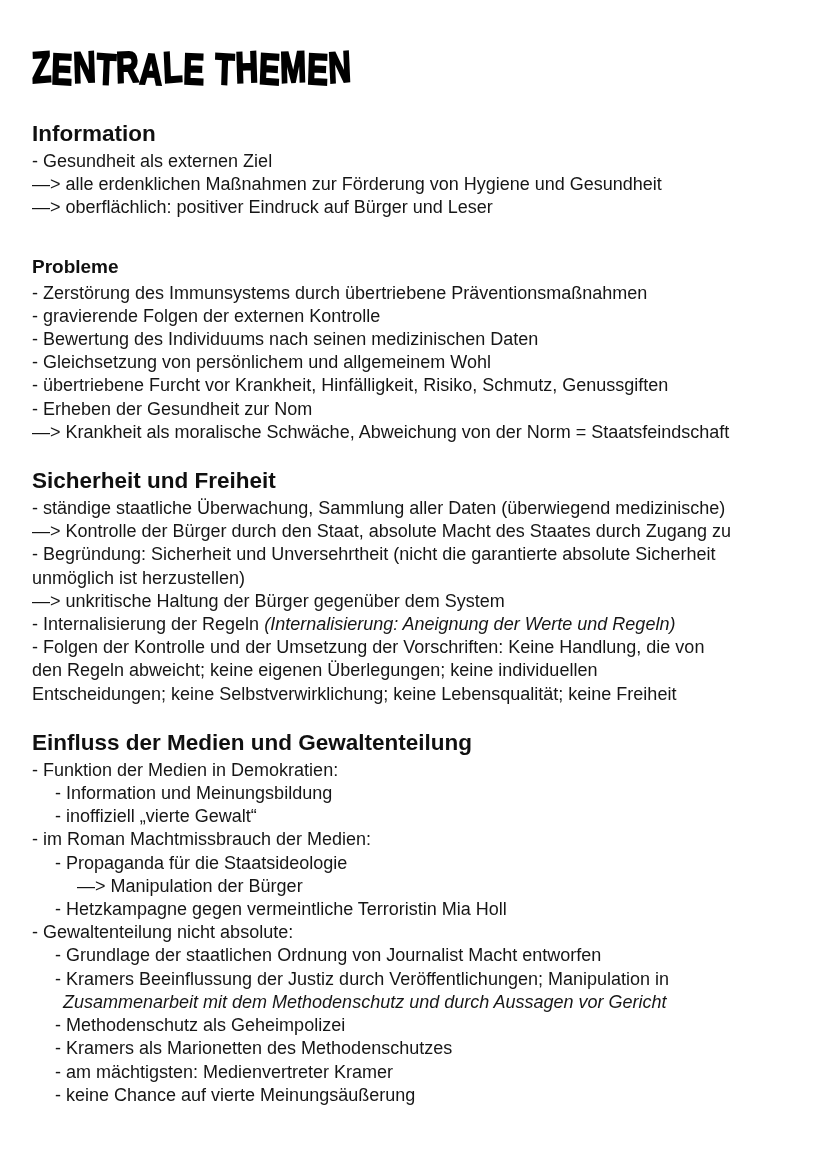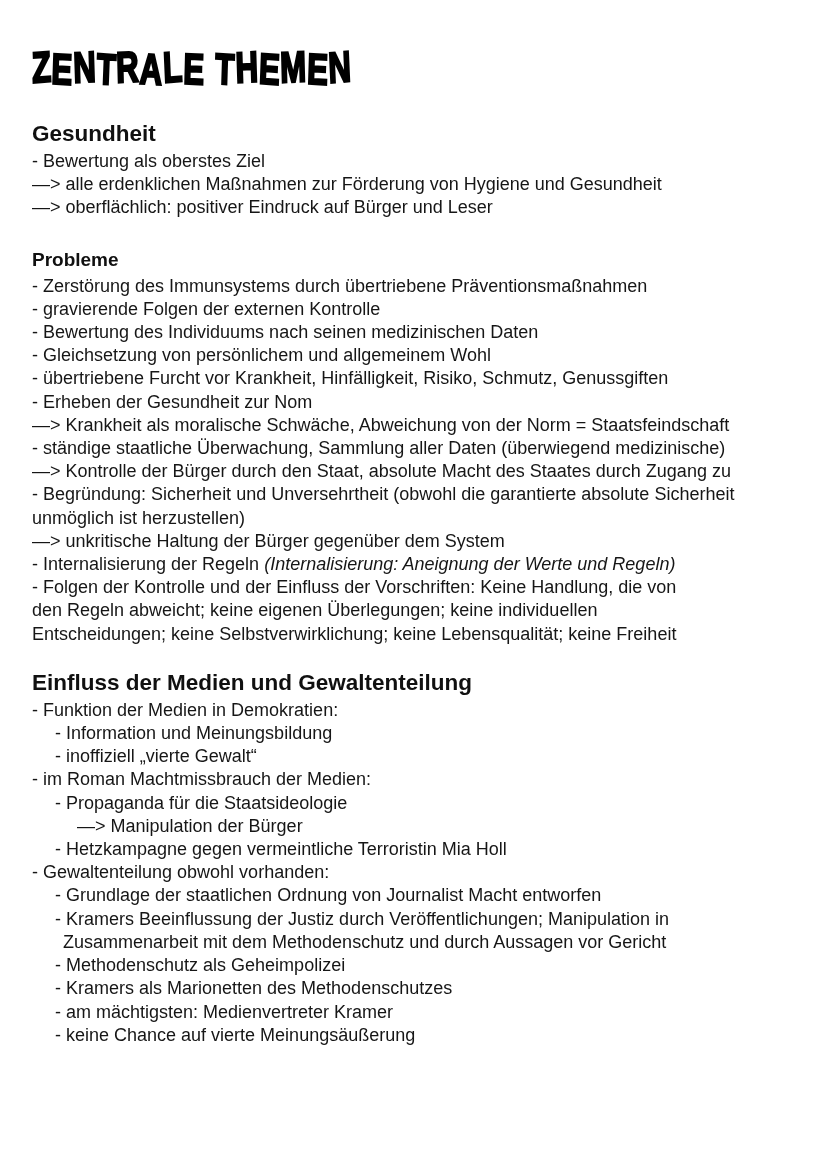--- a/index.html
+++ b/index.html
@@ -38,77 +38,78 @@
   .heading { color: #101010; }
   .heading-large {
     font-size: 22.5px;
     font-weight: bold;
     margin: 23px 0 3px 0;
     line-height: 27px;
   }
   .heading-small {
     font-size: 19px;
     font-weight: bold;
-    margin: 28px 0 3px 0;
+    margin: 35px 0 3px 0;
     line-height: 24px;
   }
   .first-heading { margin-top: 26px; }
 
   .line {
     font-size: 18px;
     line-height: 23.2px;
     white-space: pre;
     color: #161616;
   }
   .line i { font-style: italic; }
 
   
   .l0 { padding-left: 0; }        
   .c0 { padding-left: 0; }        
   .ch { padding-left: 27px; }     
   .l1 { padding-left: 23px; }     
-  .c1 { padding-left: 31px; }     
+  .c1 { padding-left: 31px; font-style: italic; }     
   .l2 { padding-left: 45px; }     
 </style>
 </head>
 <body>
 
 <div class="page">
   <div class="title"><span class="tletter" style="transform: rotate(-3deg) translateY(-1px);">Z</span><span class="tletter" style="transform: rotate(2.5deg) translateY(1px);">E</span><span class="tletter" style="transform: rotate(-2.5deg) translateY(-1px);">N</span><span class="tletter" style="transform: rotate(3deg) translateY(1px);">T</span><span class="tletter" style="transform: rotate(-2deg) translateY(-1px);">R</span><span class="tletter" style="transform: rotate(2.5deg) translateY(1px);">A</span><span class="tletter" style="transform: rotate(-3.5deg) translateY(-1px);">L</span><span class="tletter" style="transform: rotate(2deg) translateY(1px);">E</span><span class="tletter tspace" style="transform: rotate(-3deg) translateY(-1px);"> </span><span class="tletter" style="transform: rotate(2.5deg) translateY(1px);">T</span><span class="tletter" style="transform: rotate(-2.5deg) translateY(-1px);">H</span><span class="tletter" style="transform: rotate(3deg) translateY(1px);">E</span><span class="tletter" style="transform: rotate(-2deg) translateY(-1px);">M</span><span class="tletter" style="transform: rotate(2.5deg) translateY(1px);">E</span><span class="tletter" style="transform: rotate(-3.5deg) translateY(-1px);">N</span></div>
   <div>
-      <div class="heading heading-large first-heading">Gesundheit</div>
-      <div class="line l0">- Bewertung als oberstes Ziel</div>
+      <div class="heading heading-large first-heading">Information</div>
+      <div class="line l0">- Gesundheit als externen Ziel</div>
       <div class="line l0">—&gt; alle erdenklichen Maßnahmen zur Förderung von Hygiene und Gesundheit</div>
       <div class="line l0">—&gt; oberflächlich: positiver Eindruck auf Bürger und Leser</div>
       <div class="heading heading-small">Probleme</div>
       <div class="line l0">- Zerstörung des Immunsystems durch übertriebene Präventionsmaßnahmen</div>
       <div class="line l0">- gravierende Folgen der externen Kontrolle</div>
       <div class="line l0">- Bewertung des Individuums nach seinen medizinischen Daten</div>
       <div class="line l0">- Gleichsetzung von persönlichem und allgemeinem Wohl</div>
       <div class="line l0">- übertriebene Furcht vor Krankheit, Hinfälligkeit, Risiko, Schmutz, Genussgiften</div>
       <div class="line l0">- Erheben der Gesundheit zur Nom</div>
       <div class="line l0">—&gt; Krankheit als moralische Schwäche, Abweichung von der Norm = Staatsfeindschaft</div>
+      <div class="heading heading-large">Sicherheit und Freiheit</div>
       <div class="line l0">- ständige staatliche Überwachung, Sammlung aller Daten (überwiegend medizinische)</div>
       <div class="line l0">—&gt; Kontrolle der Bürger durch den Staat, absolute Macht des Staates durch Zugang zu</div>
-      <div class="line l0">- Begründung: Sicherheit und Unversehrtheit (obwohl die garantierte absolute Sicherheit</div>
+      <div class="line l0">- Begründung: Sicherheit und Unversehrtheit (nicht die garantierte absolute Sicherheit</div>
       <div class="line c0">unmöglich ist herzustellen)</div>
       <div class="line l0">—&gt; unkritische Haltung der Bürger gegenüber dem System</div>
       <div class="line l0">- Internalisierung der Regeln <i>(Internalisierung: Aneignung der Werte und Regeln)</i></div>
-      <div class="line l0">- Folgen der Kontrolle und der Einfluss der Vorschriften: Keine Handlung, die von</div>
+      <div class="line l0">- Folgen der Kontrolle und der Umsetzung der Vorschriften: Keine Handlung, die von</div>
       <div class="line c0">den Regeln abweicht; keine eigenen Überlegungen; keine individuellen</div>
       <div class="line c0">Entscheidungen; keine Selbstverwirklichung; keine Lebensqualität; keine Freiheit</div>
       <div class="heading heading-large">Einfluss der Medien und Gewaltenteilung</div>
       <div class="line l0">- Funktion der Medien in Demokratien:</div>
       <div class="line l1">- Information und Meinungsbildung</div>
       <div class="line l1">- inoffiziell „vierte Gewalt“</div>
       <div class="line l0">- im Roman Machtmissbrauch der Medien:</div>
       <div class="line l1">- Propaganda für die Staatsideologie</div>
       <div class="line l2">—&gt; Manipulation der Bürger</div>
       <div class="line l1">- Hetzkampagne gegen vermeintliche Terroristin Mia Holl</div>
-      <div class="line l0">- Gewaltenteilung obwohl vorhanden:</div>
+      <div class="line l0">- Gewaltenteilung nicht absolute:</div>
       <div class="line l1">- Grundlage der staatlichen Ordnung von Journalist Macht entworfen</div>
       <div class="line l1">- Kramers Beeinflussung der Justiz durch Veröffentlichungen; Manipulation in</div>
       <div class="line c1">Zusammenarbeit mit dem Methodenschutz und durch Aussagen vor Gericht</div>
       <div class="line l1">- Methodenschutz als Geheimpolizei</div>
       <div class="line l1">- Kramers als Marionetten des Methodenschutzes</div>
       <div class="line l1">- am mächtigsten: Medienvertreter Kramer</div>
       <div class="line l1">- keine Chance auf vierte Meinungsäußerung</div>
     </div>
 </div>
 

